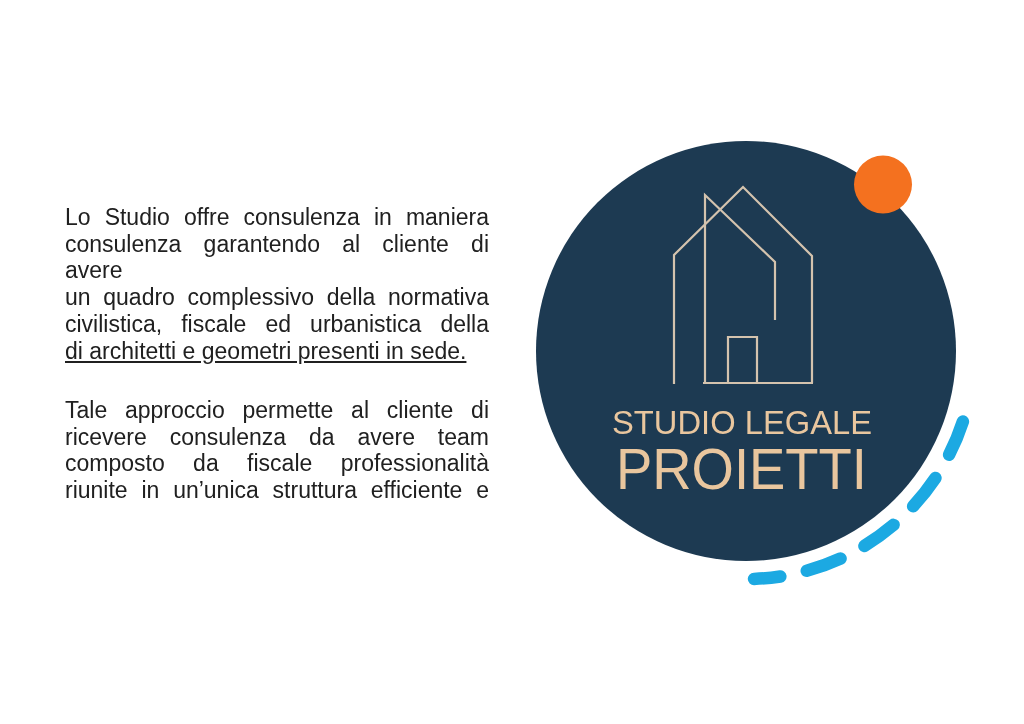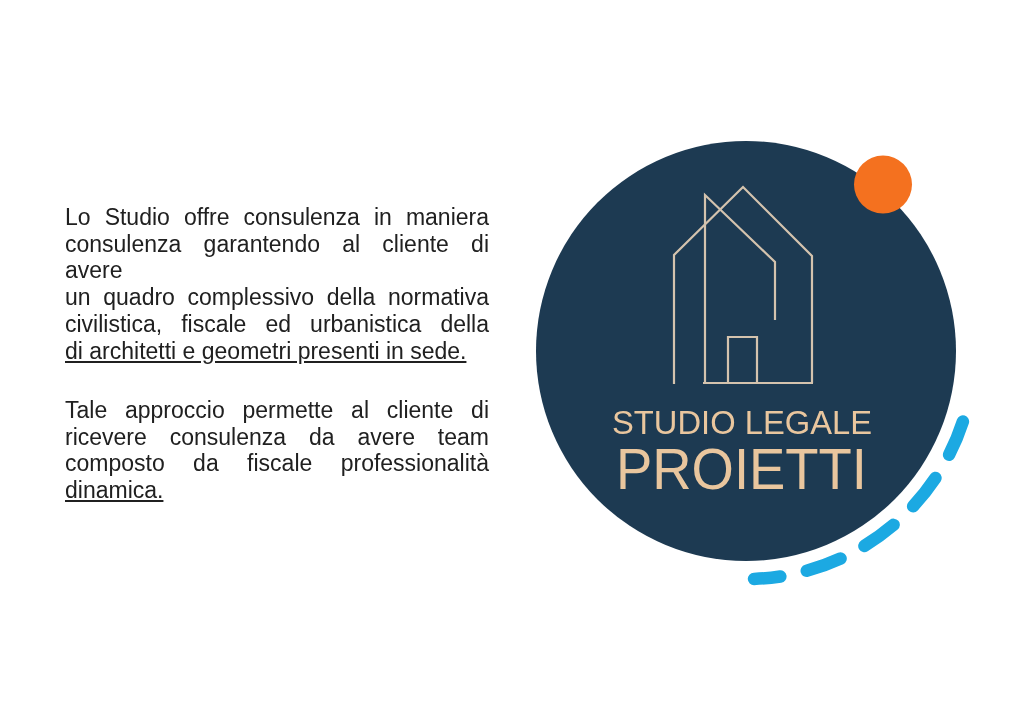--- a/index.html
+++ b/index.html
@@ -55,21 +55,21 @@
   <div class="line">consulenza garantendo al cliente di avere</div>
   <div class="line">un quadro complessivo della normativa</div>
   <div class="line">civilistica, fiscale ed urbanistica della</div>
   <div class="line last">di architetti e geometri presenti in sede.</div>
 </div>
 
 <div class="para para-2">
   <div class="line">Tale approccio permette al cliente di</div>
   <div class="line">ricevere consulenza da avere team</div>
   <div class="line">composto da fiscale professionalità</div>
-  <div class="line last">dinamica.</div>
+  <div class="line">riunite in un’unica struttura efficiente e</div>
 </div>
 
 <svg class="logo-svg" viewBox="512 96 470 512">
 
   <circle cx="746" cy="351" r="210" fill="#1d3a52"></circle>
 
   <circle cx="883" cy="184.5" r="29" fill="#f4711f"></circle>
 
   <g fill="none" stroke-width="2.2" stroke-linecap="butt" stroke-linejoin="miter" stroke="#d4c3ae">
 

